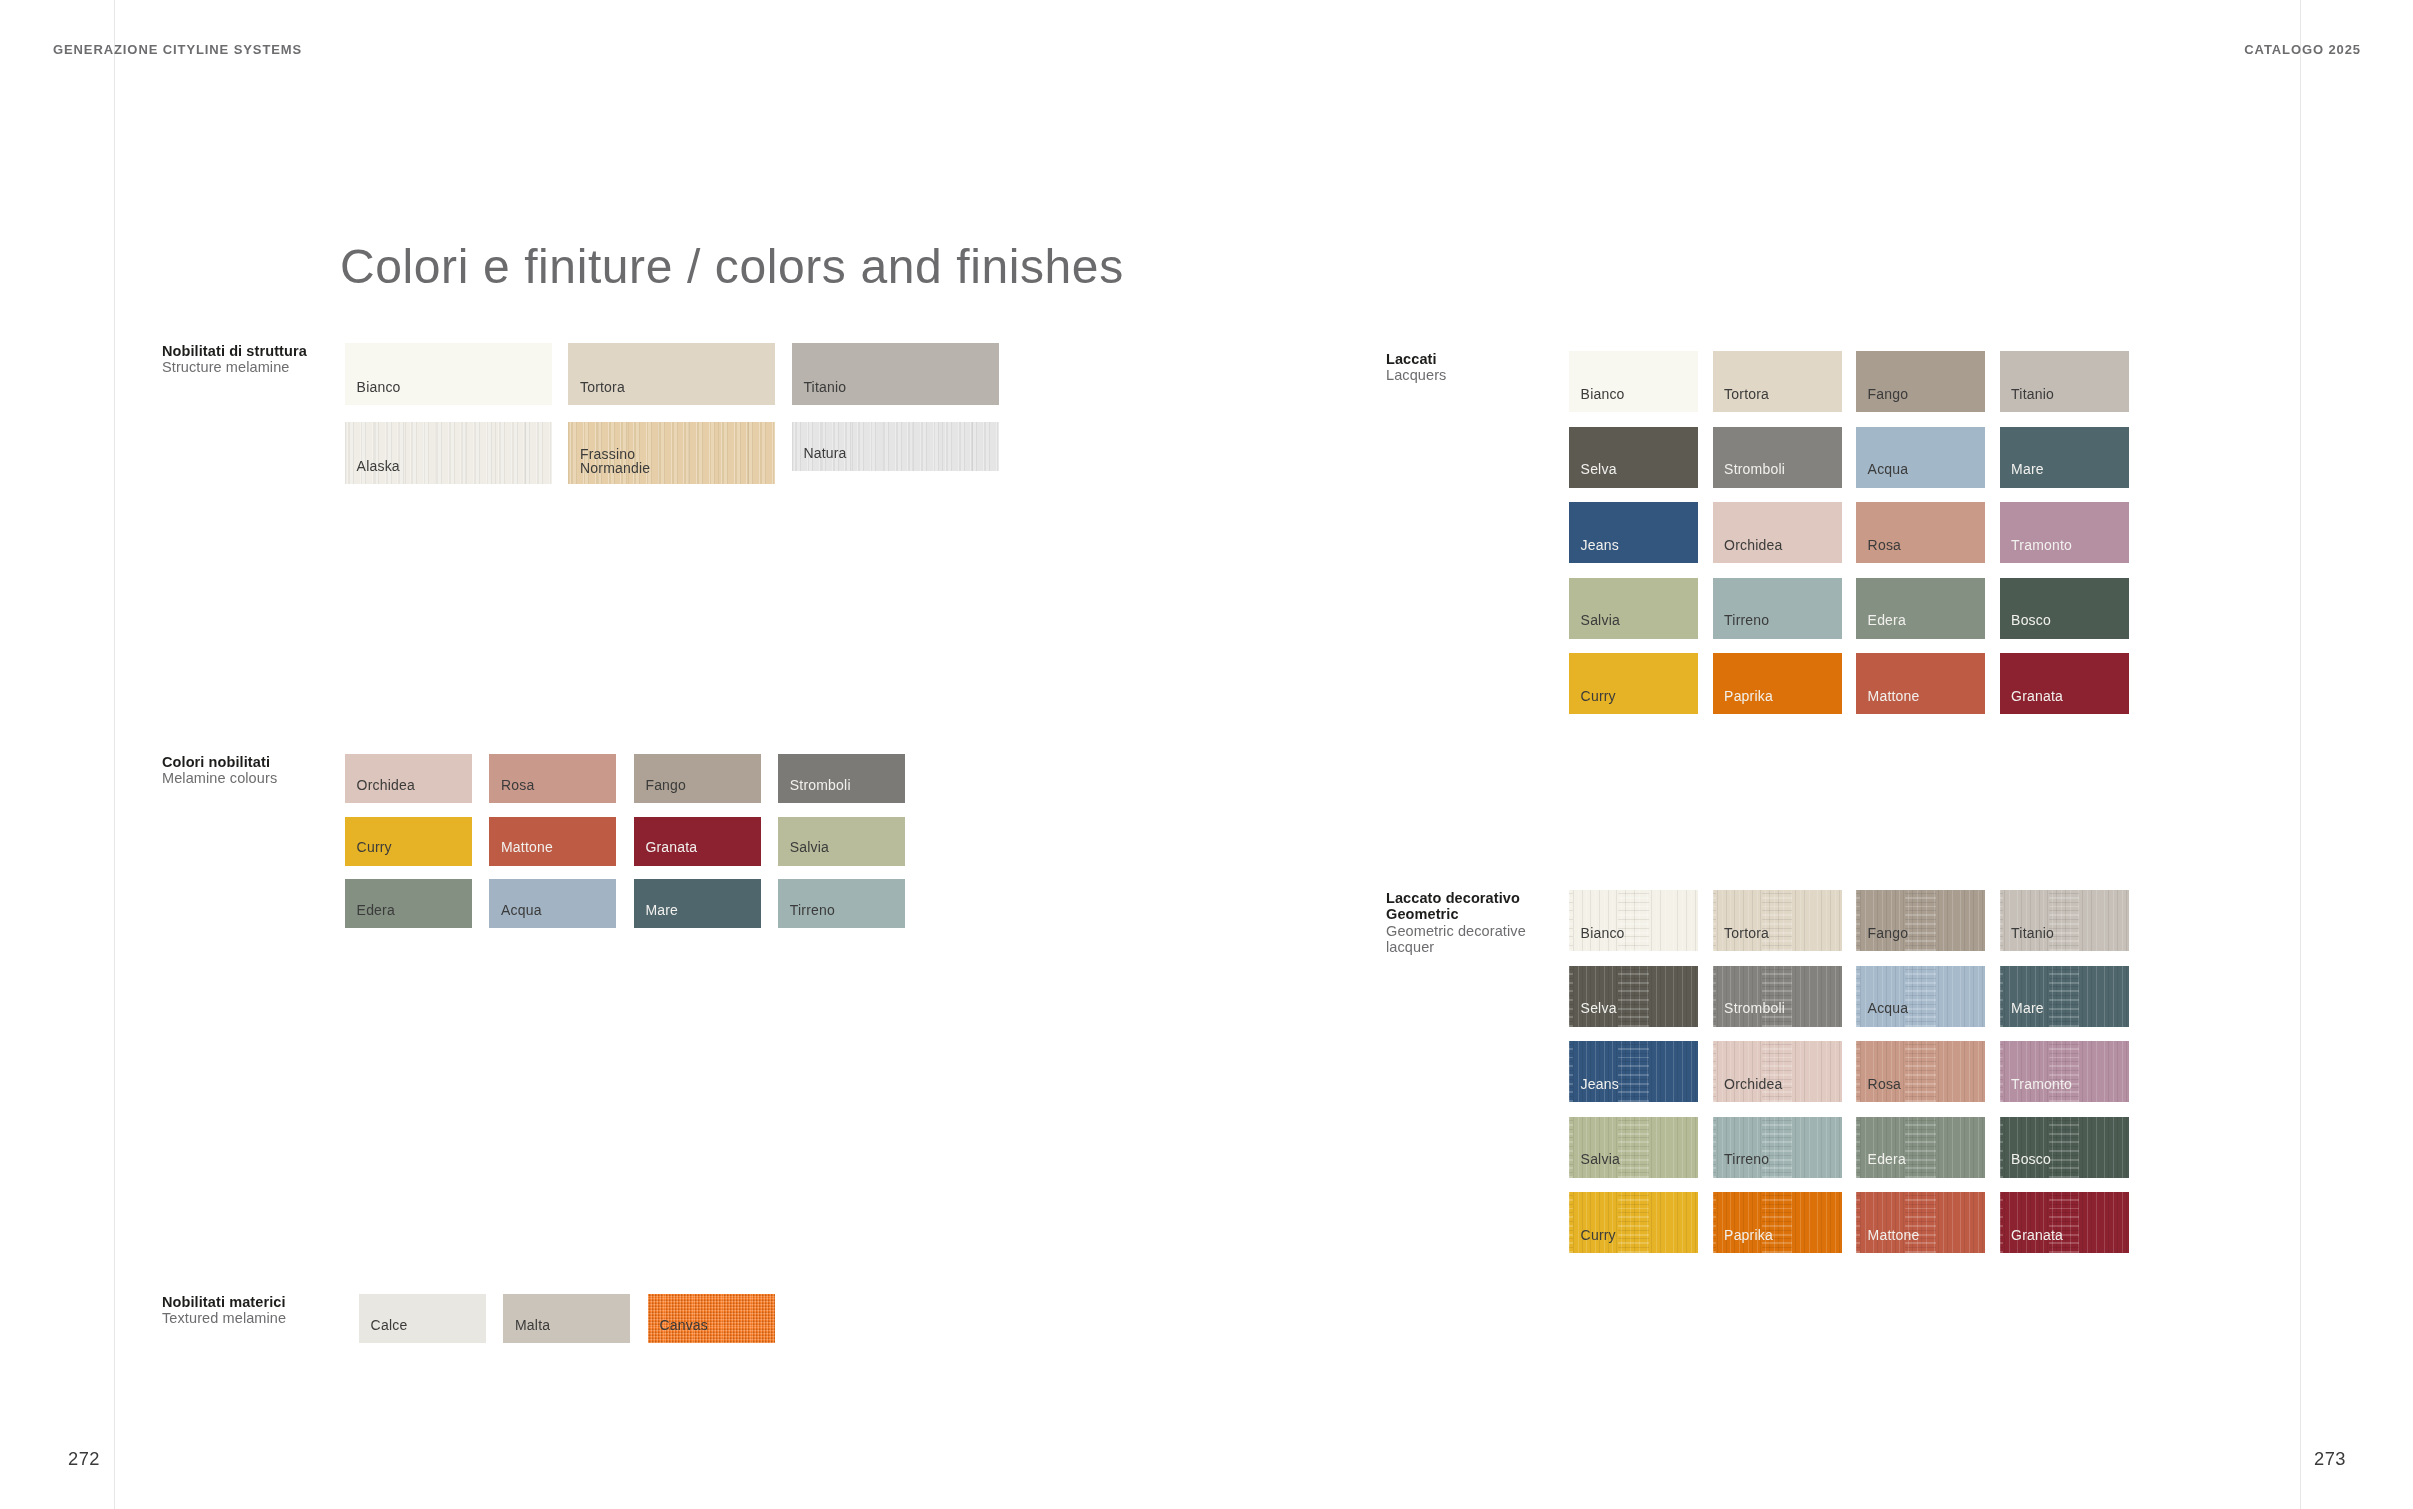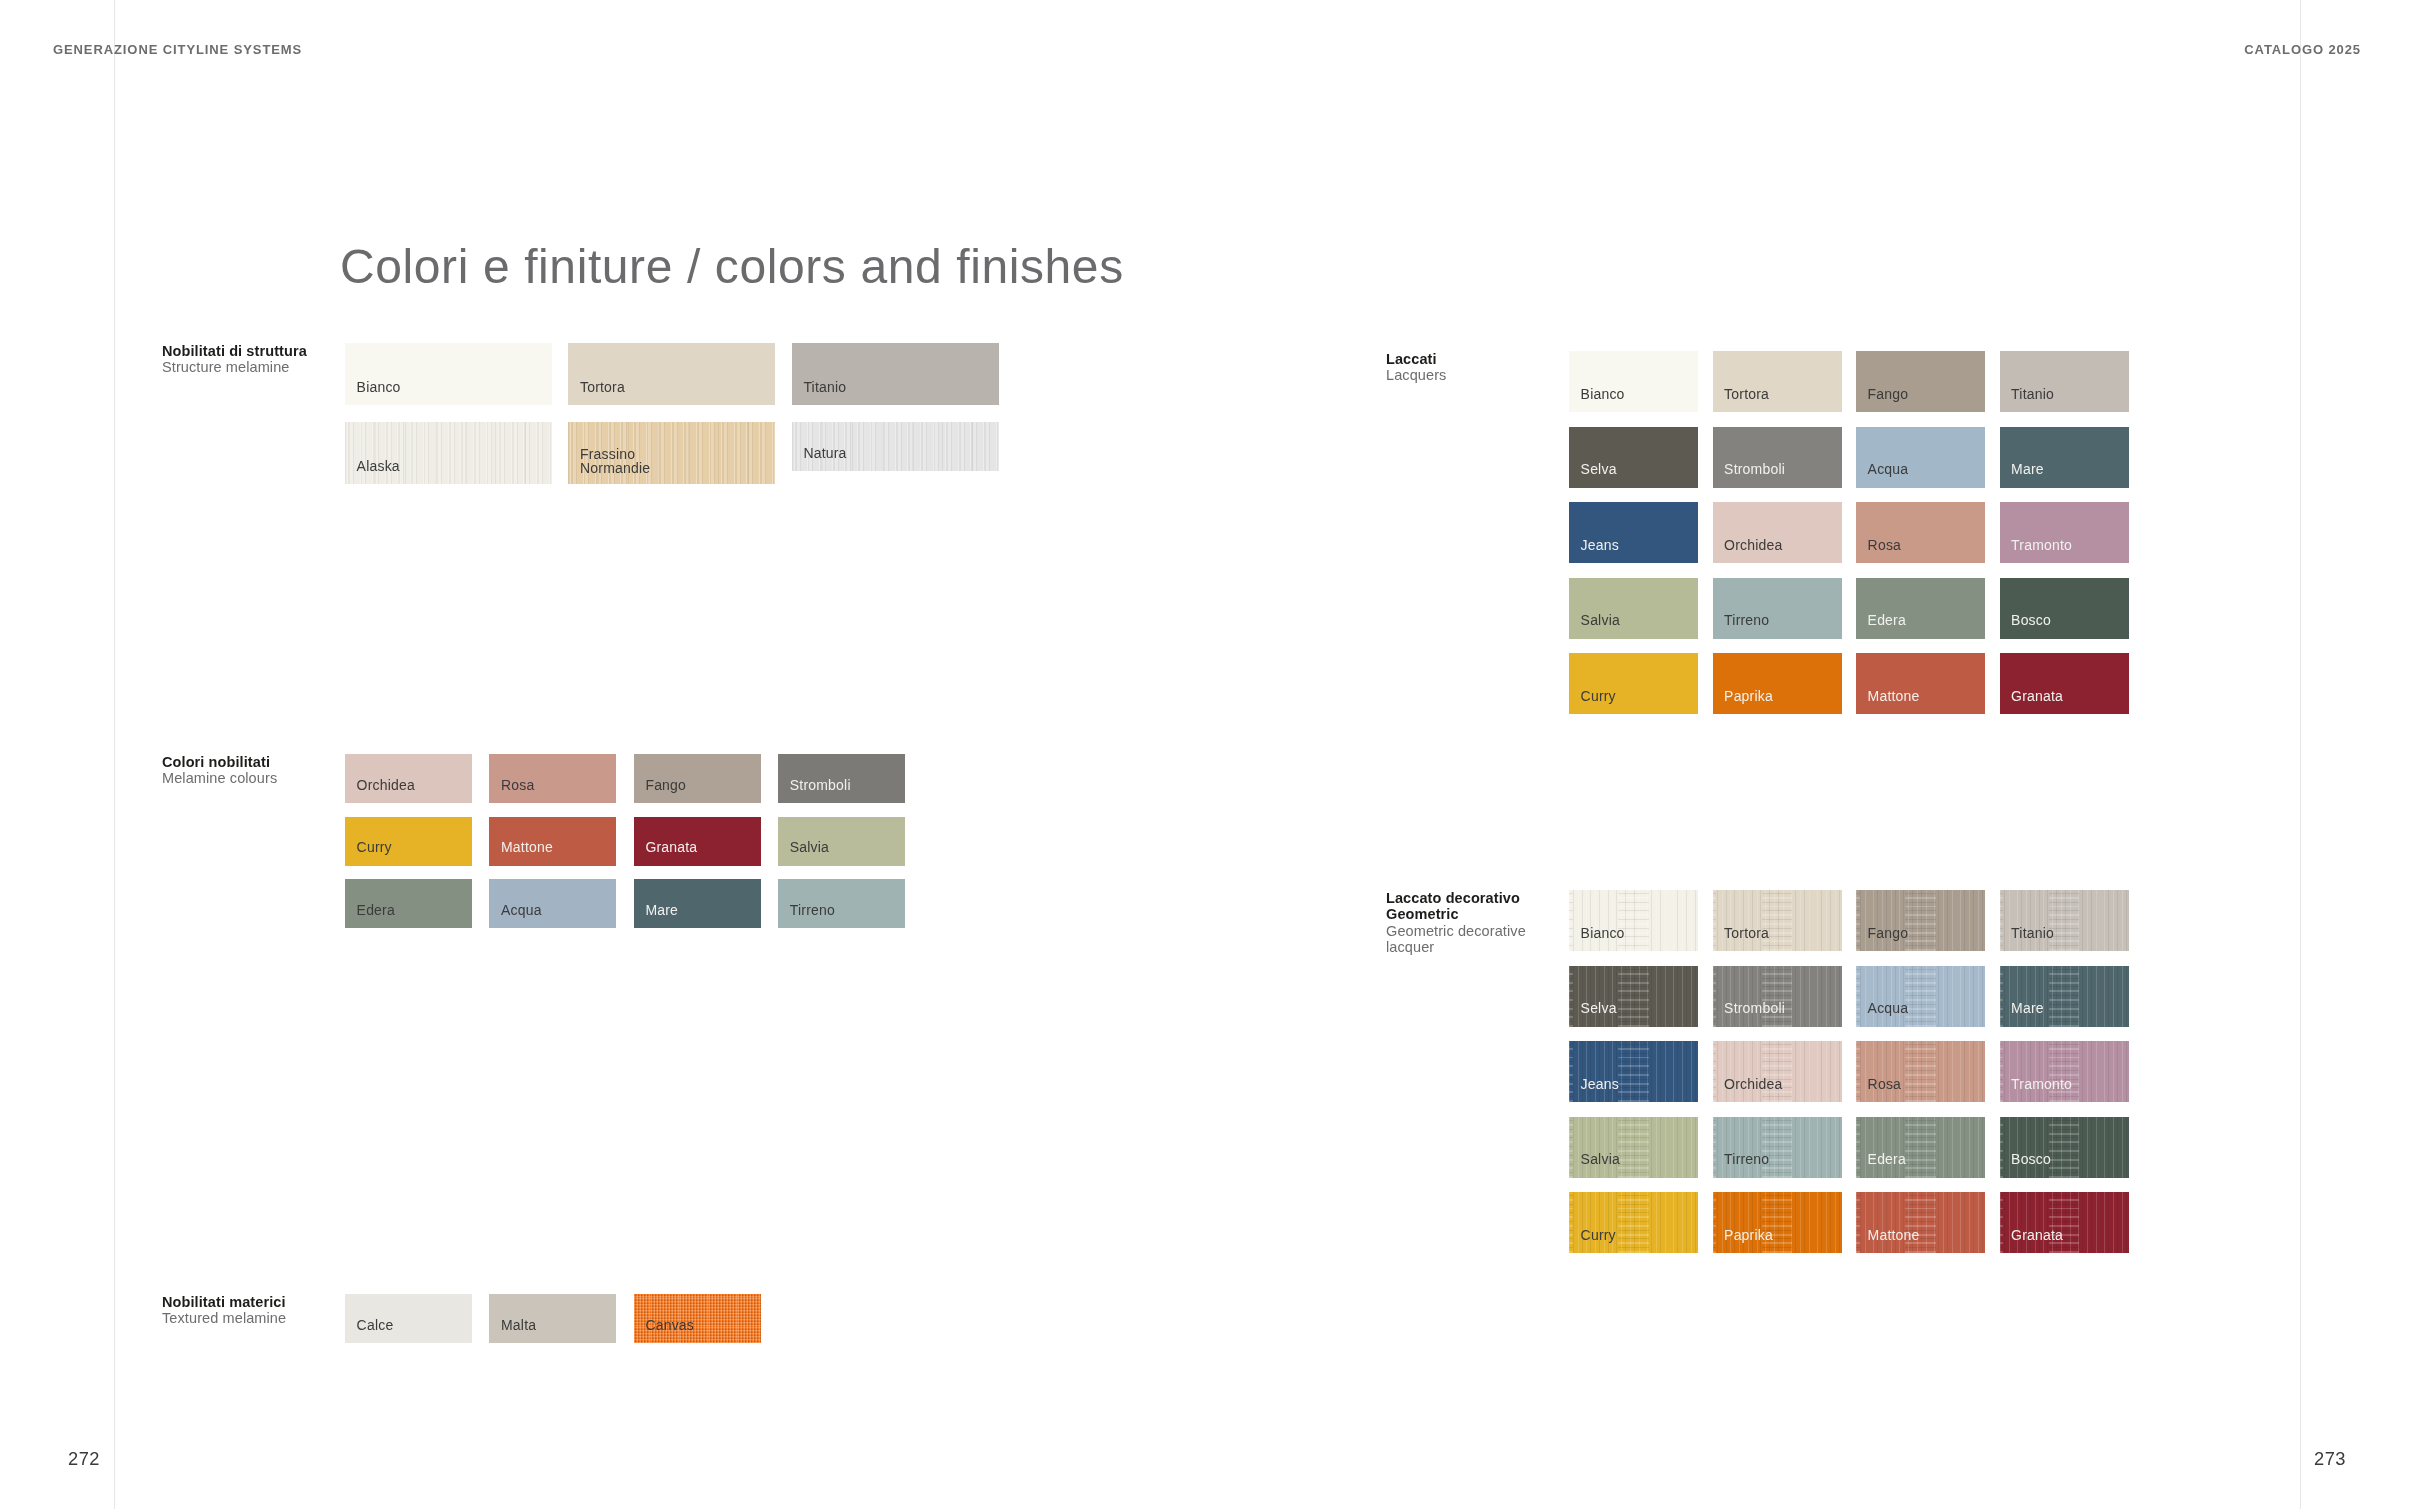--- a/index.html
+++ b/index.html
@@ -224,21 +224,21 @@
             </div>
           </div>
         </div>
       </div>
       <div class="group" style="left: 162px; top: 1294px;">
         <div class="sec-label">
           <span class="it">Nobilitati materici</span>
           <span class="en">Textured melamine</span>
         </div>
         <div class="rows">
-          <div class="row" style="margin-top: 0px;">
+          <div class="row" style="margin-top: 0px; margin-left: 14px;">
             <div class="sw" style="width: 127px; height: 49px; background: rgb(232, 231, 225); margin-left: 0px;">
               <div class="cap">Calce</div>
             </div>
             <div class="sw" style="width: 127px; height: 49px; background: rgb(203, 196, 186); margin-left: 17.4px;">
               <div class="cap">Malta</div>
             </div>
             <div class="sw" style="width: 127px; height: 49px; background: #f97316; margin-left: 17.4px;">
               <div class="weave"></div>
               <div class="cap">Canvas</div>
             </div>

